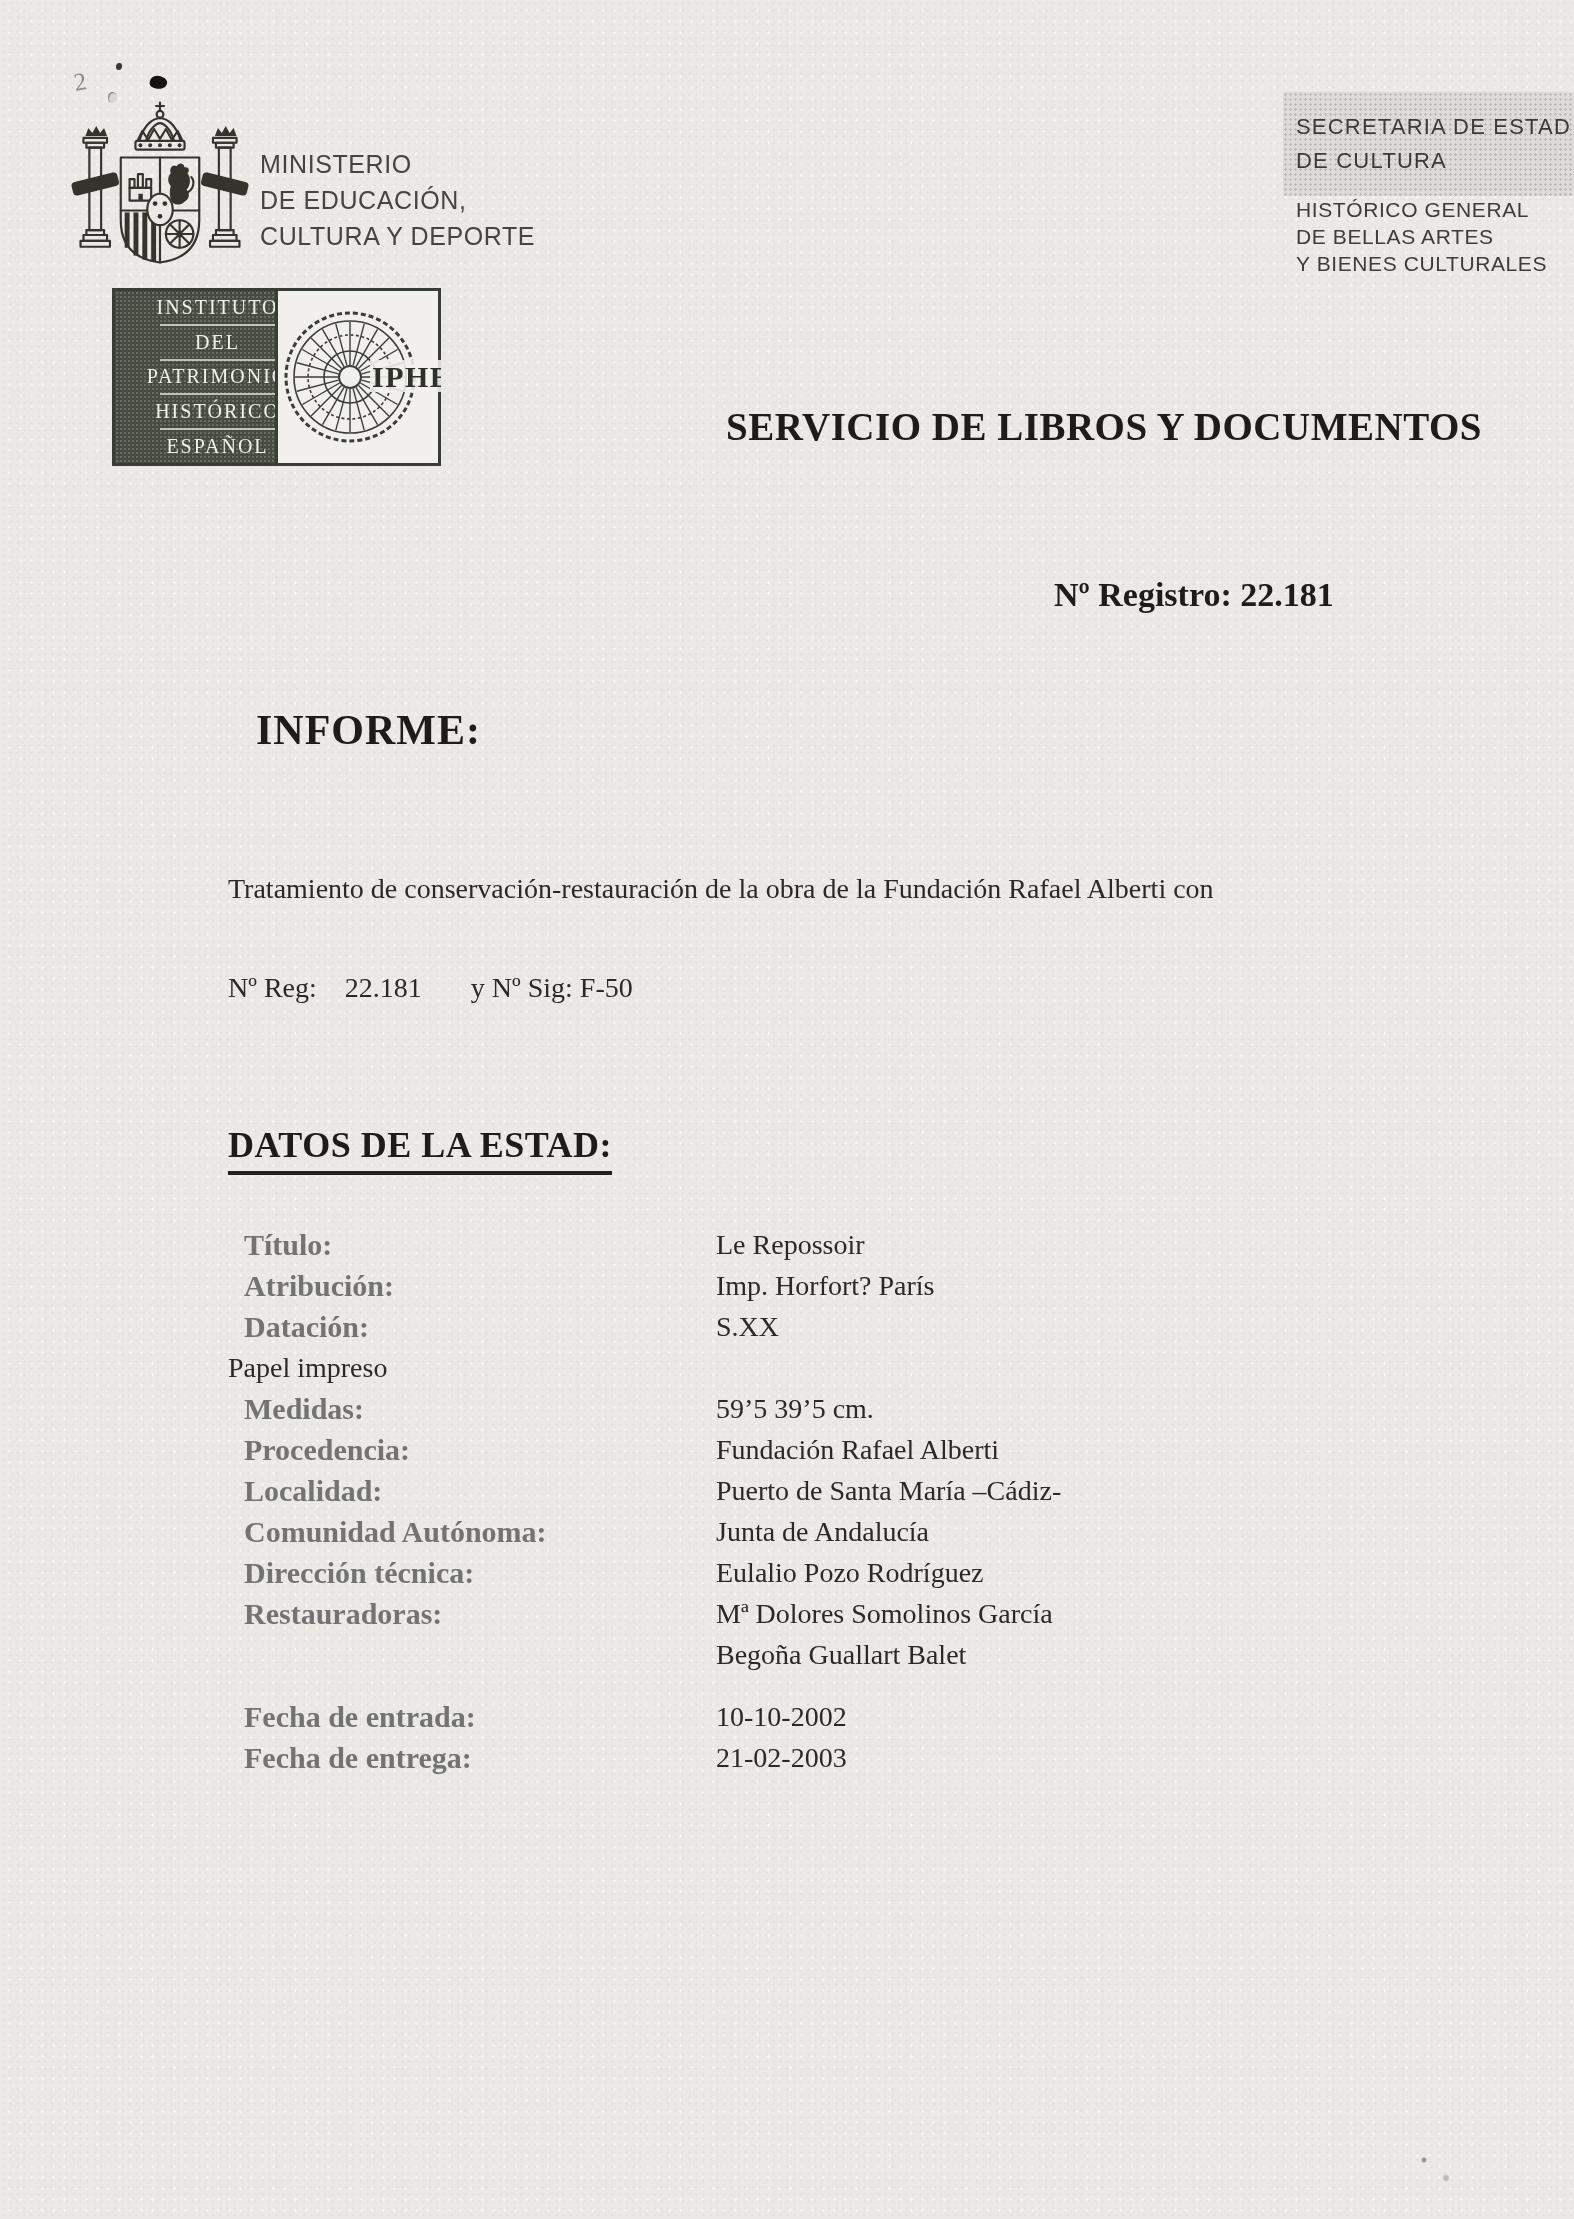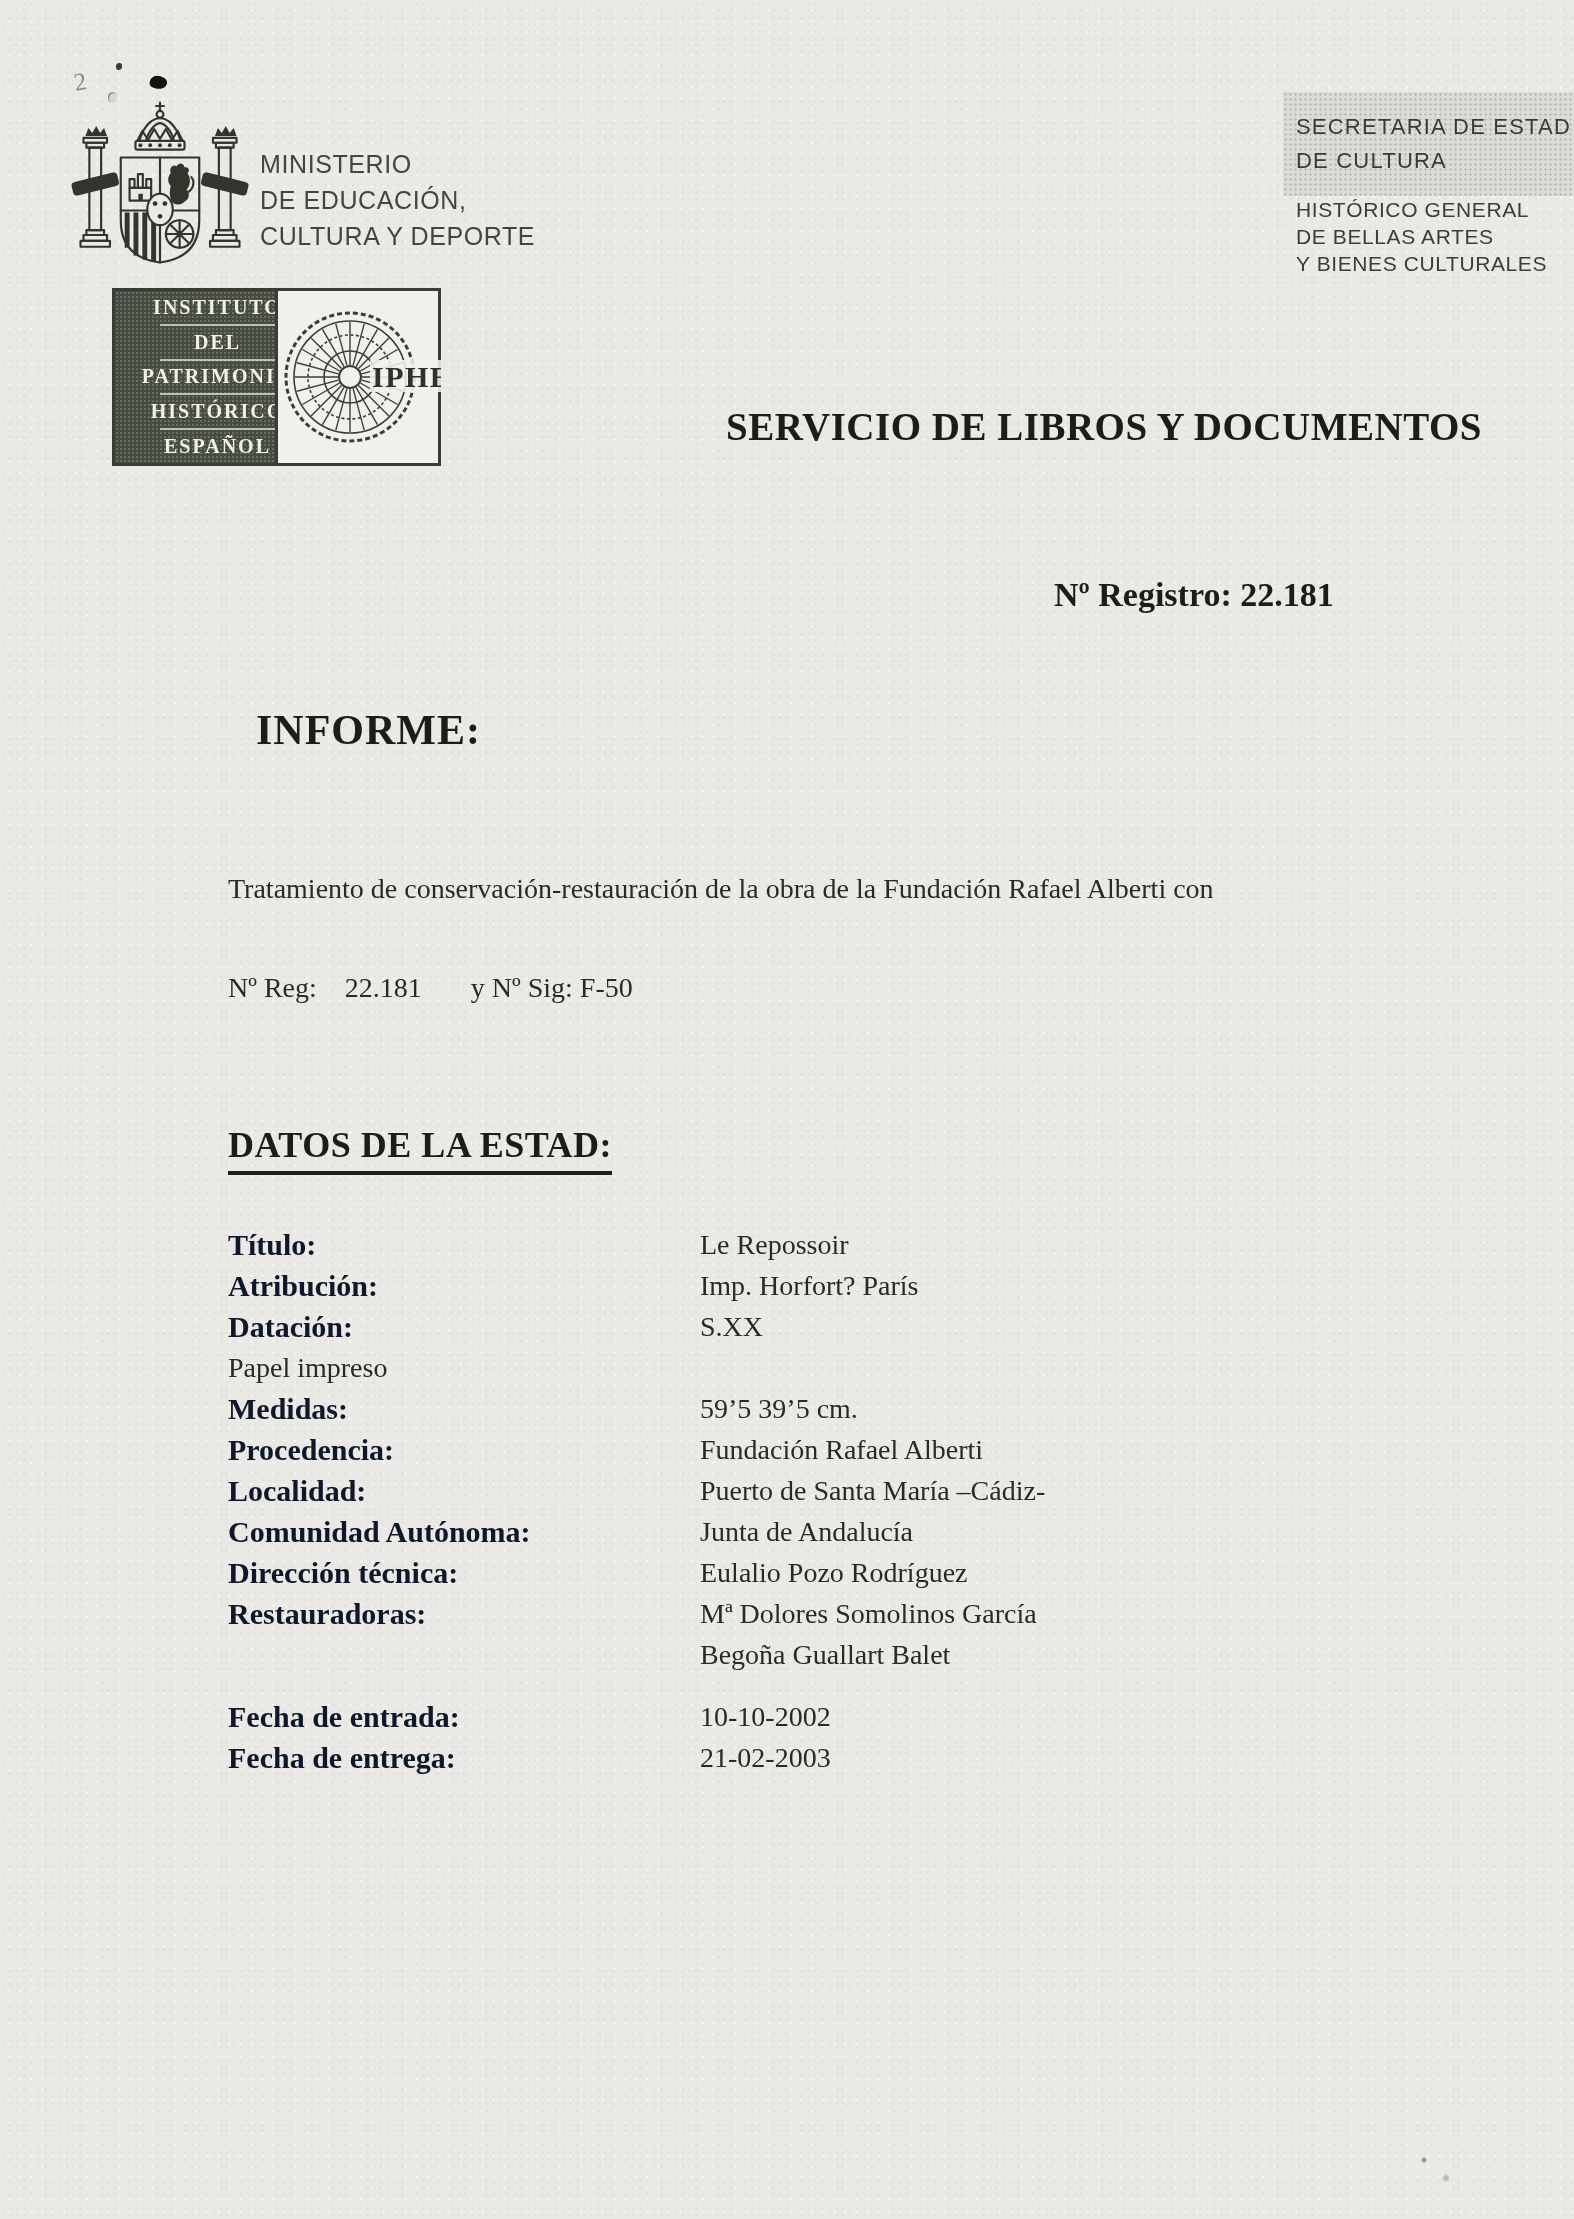--- a/index.html
+++ b/index.html
@@ -49,21 +49,21 @@
     background:#f1f0ec;
   }
   .iphe-left {
     width:160px; display:flex; flex-direction:column;
     background-color:#474c43;
     background-image:radial-gradient(rgba(235,235,222,.20) 1px, transparent 1.4px);
     background-size:4px 4px;
   }
   .iphe-row {
     flex:1; display:flex; align-items:center; justify-content:center;
-    color:#f2f1e9; font-weight:bold; font-size:20px; letter-spacing:2px;
+    color:#f2f1e9; font-weight:normal; font-size:20px; letter-spacing:2px;
     border-bottom:2px solid rgba(240,240,228,.7);
     margin-left:45px;
   }
   .iphe-row:last-child { border-bottom:none; }
   .iphe-right { flex:1; position:relative; border-left:3px solid #3a3d35; }
 
   
   .service-title {
     position:absolute; left:726px; top:404px;
     font-size:39px; font-weight:bold; letter-spacing:.5px; color:#1d1c18;
@@ -86,21 +86,21 @@
     font-size:36px; font-weight:bold; letter-spacing:.5px; color:#1d1c18;
     display:inline-block; border-bottom:4px solid #22211c; padding-bottom:5px;
   }
 
   
   .fields { position:absolute; left:228px; top:1224px; width:1120px; }
   .field-row { display:flex; }
   .field-row.gap-before { margin-top:21px; }
   .field-label {
     width:472px; flex:0 0 472px;
-    font-size:30px; font-weight:bold; line-height:41px; color:#0f172a;
+    font-size:30px; font-weight:bold; line-height:41px; color:#737373;margin-left:16px;
   }
   .field-value { font-size:28px; line-height:41px; color:#2a2924; }
 
   
   .pencil-mark {
     position:absolute; left:74px; top:68px; font-size:25px; color:#8d8a80;
     transform:rotate(-10deg); font-family:"Liberation Serif", serif;
   }
   .speck-a { position:absolute; left:116px; top:63px; width:6px; height:7px;
     background:#3a3831; border-radius:60% 40% 55% 45%; }

